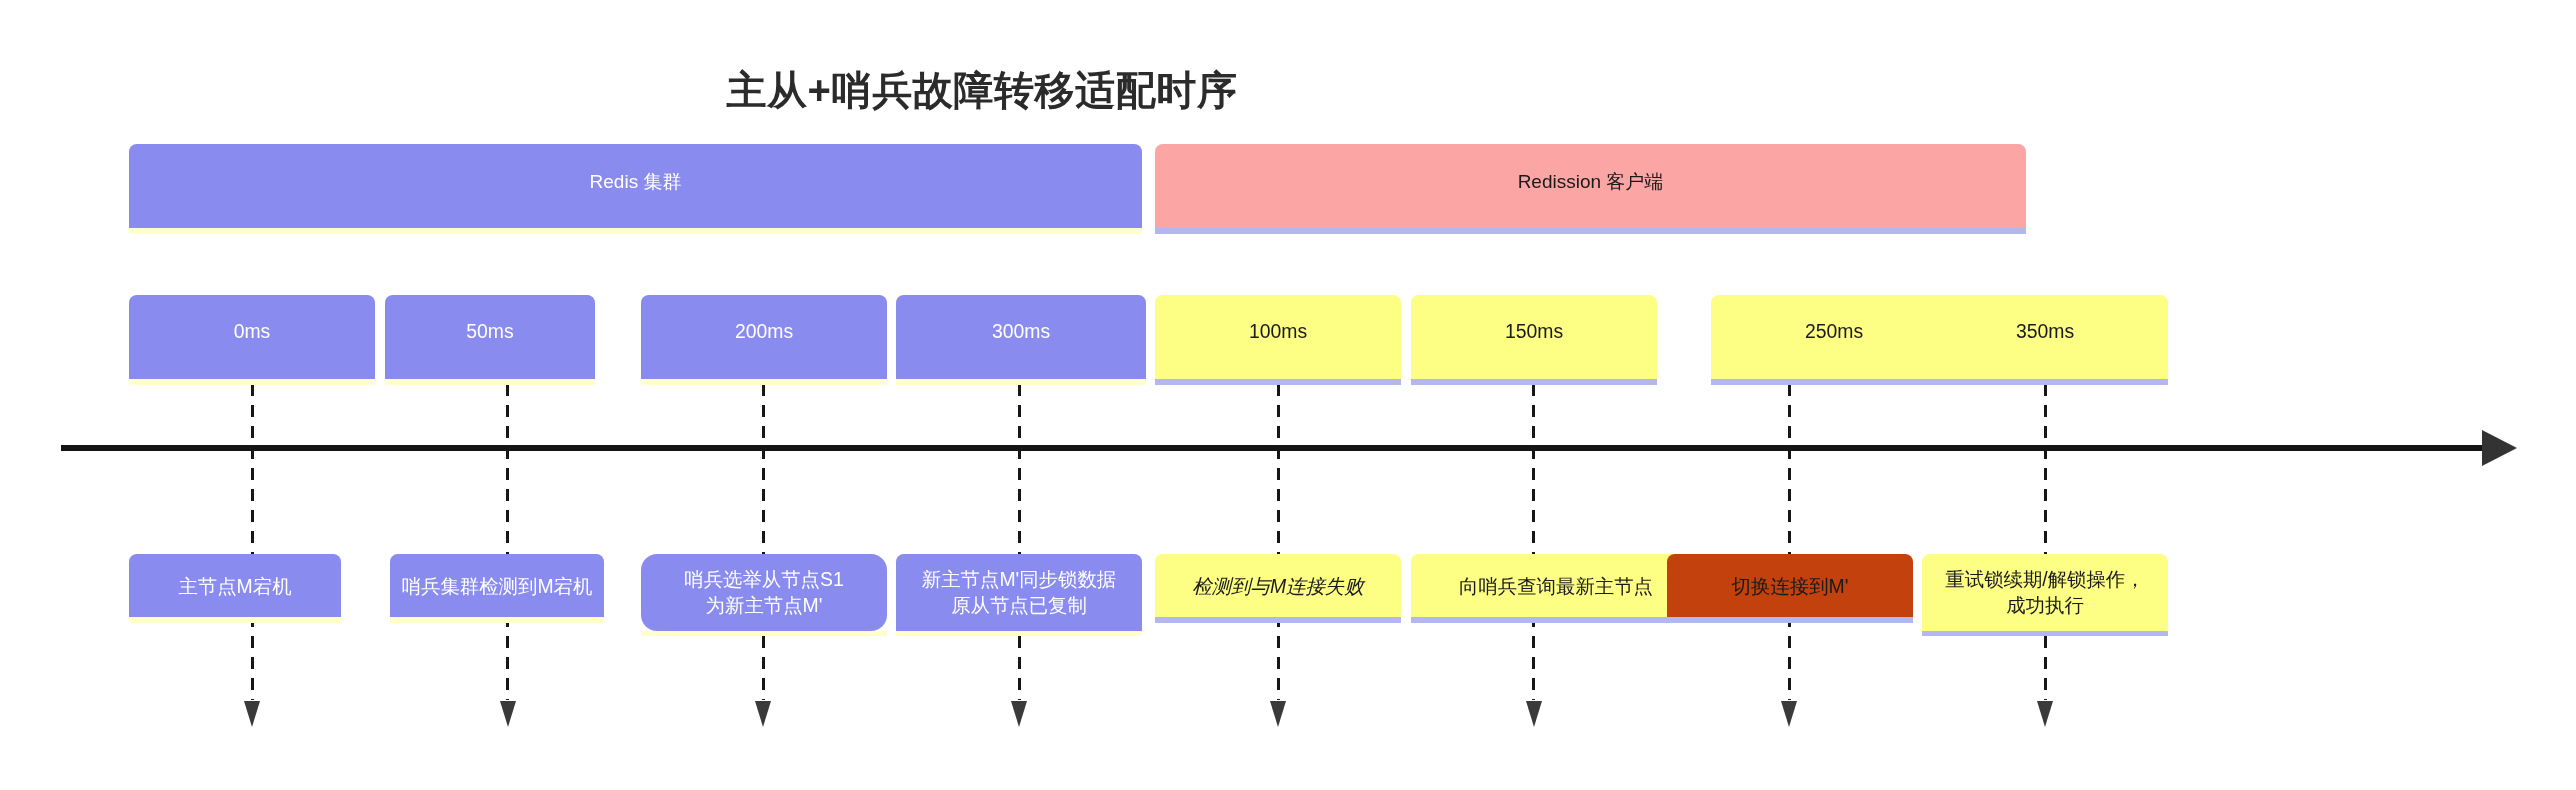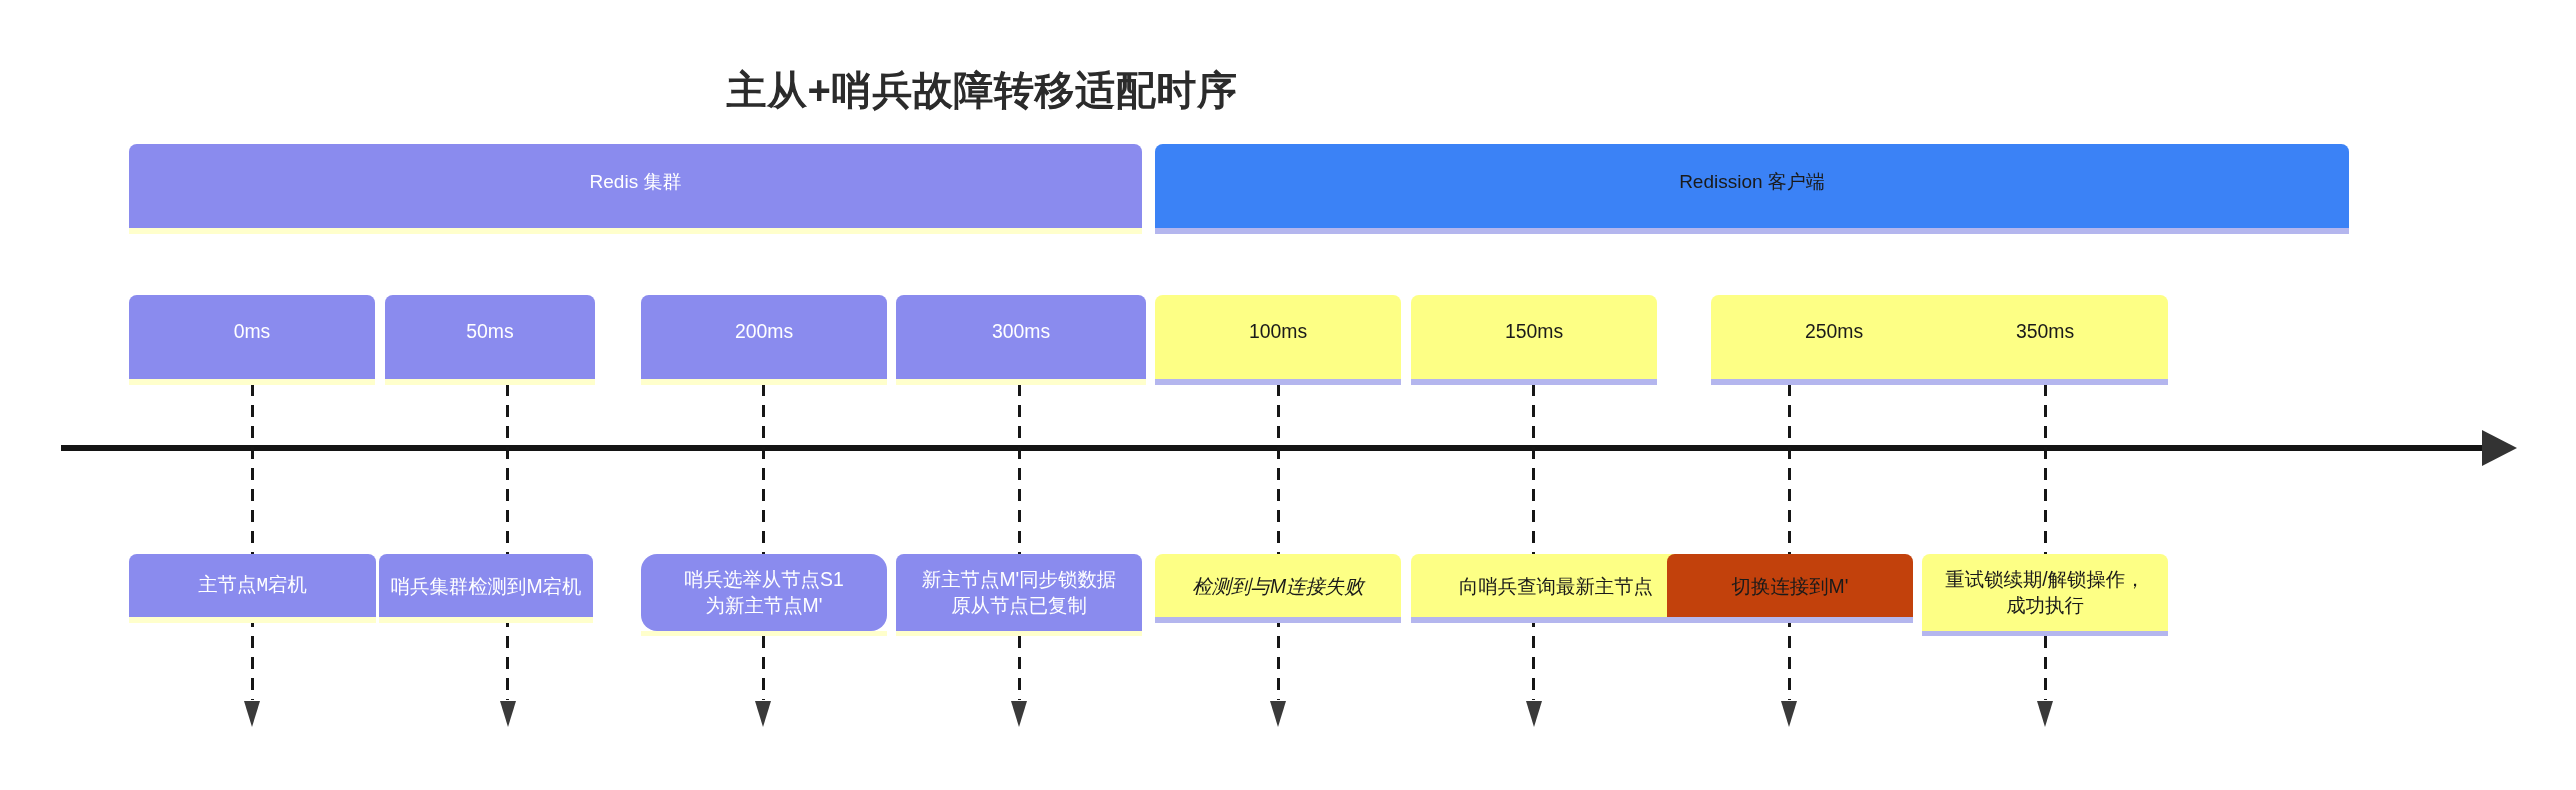--- a/index.html
+++ b/index.html
@@ -92,21 +92,21 @@
     </div>
 
   <div class="axis-line"></div>
   <div class="axis-head"></div>
 
   <div class="layer" id="sections-layer">
       <div class="block section-bar" style="left:129px;top:144px;width:1013px;background:#8a8bee;color:#ffffff;">
         <span class="lbl">Redis 集群</span>
         <div class="blkshadow" style="background:#ffffcc;"></div>
       </div>
-      <div class="block section-bar" style="left:1155px;top:144px;width:1194px;background:#3b82f6;color:#1a1a1a;">
+      <div class="block section-bar" style="left:1155px;top:144px;width:871px;background:#fca5a5;color:#1a1a1a;">
         <span class="lbl">Redission 客户端</span>
         <div class="blkshadow" style="background:#b4b6ee;"></div>
       </div>
     </div>
   <div class="layer" id="periods-layer">
       <div class="block period-box" style="left:129px;top:295px;width:246px;background:#8a8bee;color:#ffffff;">
         <span class="lbl">0ms</span>
         <div class="blkshadow" style="background:#ffffcc;"></div>
       </div>
       <div class="block period-box" style="left:385px;top:295px;width:210px;background:#8a8bee;color:#ffffff;">
@@ -132,25 +132,25 @@
       <div class="block period-box" style="left:1667px;top:295px;width:246px;background:#fdff85;color:#1a1a1a;margin-left:44px;">
         <span class="lbl">250ms</span>
         <div class="blkshadow" style="background:#b4b6ee;"></div>
       </div>
       <div class="block period-box" style="left:1922px;top:295px;width:246px;background:#fdff85;color:#1a1a1a;">
         <span class="lbl">350ms</span>
         <div class="blkshadow" style="background:#b4b6ee;"></div>
       </div>
     </div>
   <div class="layer" id="events-layer">
-      <div class="block event-box" style="left:129px;top:554px;width:247px;background:#8a8bee;color:#ffffff;font-family:Liberation Mono, monospace;">
+      <div class="block event-box" style="left:129px;top:554px;width:212px;background:#8a8bee;color:#ffffff;">
         <span class="lbl">主节点M宕机</span>
         <div class="blkshadow" style="background:#ffffcc;"></div>
       </div>
-      <div class="block event-box" style="left:379px;top:554px;width:214px;background:#8a8bee;color:#ffffff;">
+      <div class="block event-box" style="left:390px;top:554px;width:214px;background:#8a8bee;color:#ffffff;">
         <span class="lbl">哨兵集群检测到M宕机</span>
         <div class="blkshadow" style="background:#ffffcc;"></div>
       </div>
       <div class="block event-box" style="left:641px;top:554px;width:246px;background:#8a8bee;color:#ffffff;border-radius:16px;">
         <span class="lbl">哨兵选举从节点S1
 为新主节点M'</span>
         <div class="blkshadow" style="background:#ffffcc;"></div>
       </div>
       <div class="block event-box" style="left:896px;top:554px;width:246px;background:#8a8bee;color:#ffffff;">
         <span class="lbl">新主节点M'同步锁数据

